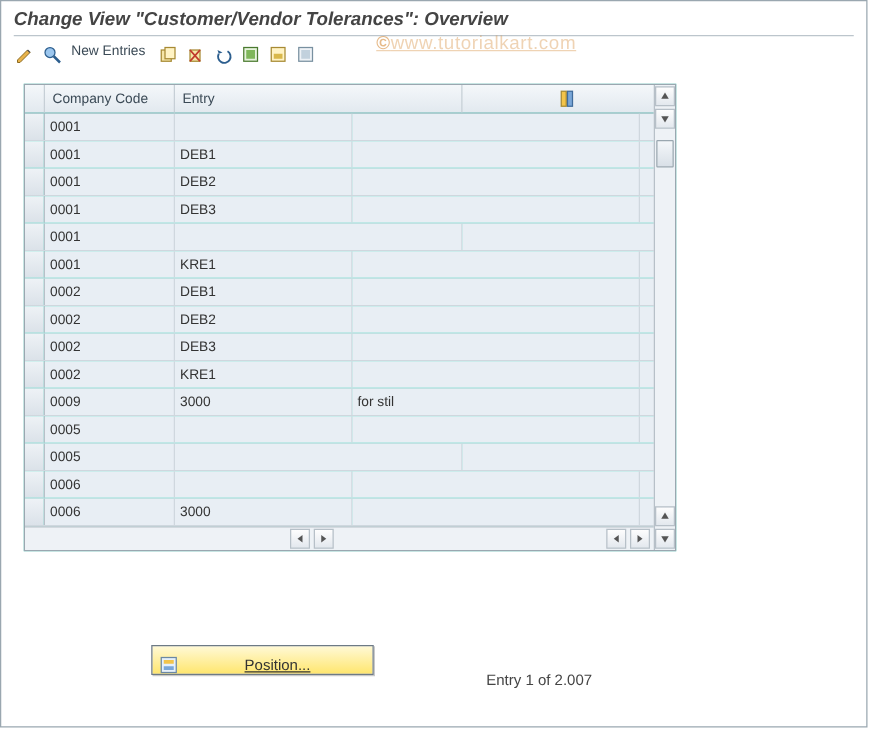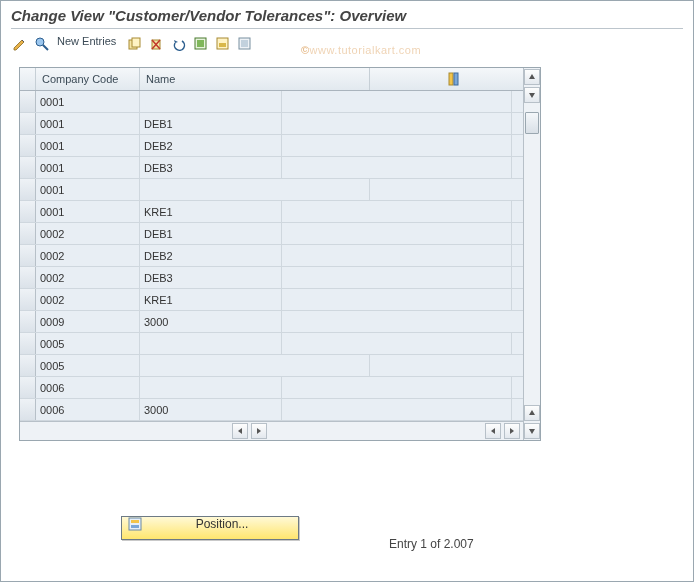--- a/index.html
+++ b/index.html
@@ -47,28 +47,29 @@
   }
   .tbtn svg { display:block; }
   .new-entries {
     font-size: 11px;
     color: #3b4a56;
     padding: 0 6px 0 2px;
     cursor: pointer;
   }
   .watermark {
     position: absolute;
-    top: 43px;
+    top: 25px;
     left: 300px;
-    font-size: 11px;
+    font-size: 15px;
     letter-spacing: 0.5px;
     color: rgba(210,130,40,0.35);
     font-family: Arial, sans-serif;
     pointer-events: none;
     z-index: 5;
+    text-decoration: underline;
   }
   .watermark .c { color: rgba(210,130,40,0.55); font-weight:bold; }
 
   .table-wrap {
     position: relative;
     margin: 8px 18px 0 18px;
     width: 520px;
     border: 1px solid #9aa7b0;
     background: #5eead4;
   }
@@ -184,26 +185,27 @@
     font-size:12px;
   }
   .pos-btn {
     position: relative;
     margin-left: 120px;
     height: 22px;
     width: 160px;
     border: 1px solid #6d7a85;
     background: linear-gradient(#fff9d6, #ffe66e);
     display:flex;
-    align-items:flex-start;
+    align-items:flex-end;
     gap:14px;
     padding: 0 10px 0 6px;
     box-shadow: 1px 1px 0 #c9c9c9;
     cursor:pointer;
     color:#333;
+    text-decoration:underline;
   }
   .entry-label {
     margin-left: 90px;
     color:#444;
     margin-top:32px;
   }
 
   
   svg { overflow: visible; }
 </style>
@@ -268,21 +270,21 @@
           <rect x="1" y="1" width="11" height="11" fill="#eef2f6" stroke="#7890a0"></rect>
           <rect x="3" y="3" width="7" height="7" fill="#c2d1dd"></rect>
         </svg>
     </span>
   </div>
 
   <div class="table-wrap">
     <div class="thead">
       <div class="th th-gutter"></div>
       <div class="th th-cc">Company Code</div>
-      <div class="th th-name">Name</div>
+      <div class="th th-name">Entry</div>
       <div class="th th-last">
         <svg width="14" height="14">
             <rect x="1" y="1" width="4" height="12" fill="#f3c44a" stroke="#a78a33"></rect>
             <rect x="6" y="1" width="4" height="12" fill="#7aa7d8" stroke="#3f6b9b"></rect>
           </svg>
       </div>
     </div>
 
     <div class="tbody" id="tbody">
 
@@ -352,20 +354,21 @@
           <div class="td td-gutter"></div>
           <div class="td td-cc">0002</div>
           <div class="td td-tg">KRE1</div>
           <div class="td td-name"></div>
           <div class="td td-last"></div>
         </div>
         <div class="tr">
           <div class="td td-gutter"></div>
           <div class="td td-cc">0009</div>
           <div class="td td-tg">3000</div>
+          <div class="td td-name">for stil</div>
           <div class="td td-last"></div>
         </div>
         <div class="tr">
           <div class="td td-gutter"></div>
           <div class="td td-cc">0005</div>
           <div class="td td-tg"></div>
           <div class="td td-name"></div>
           <div class="td td-last"></div>
         </div>
         <div class="tr">

